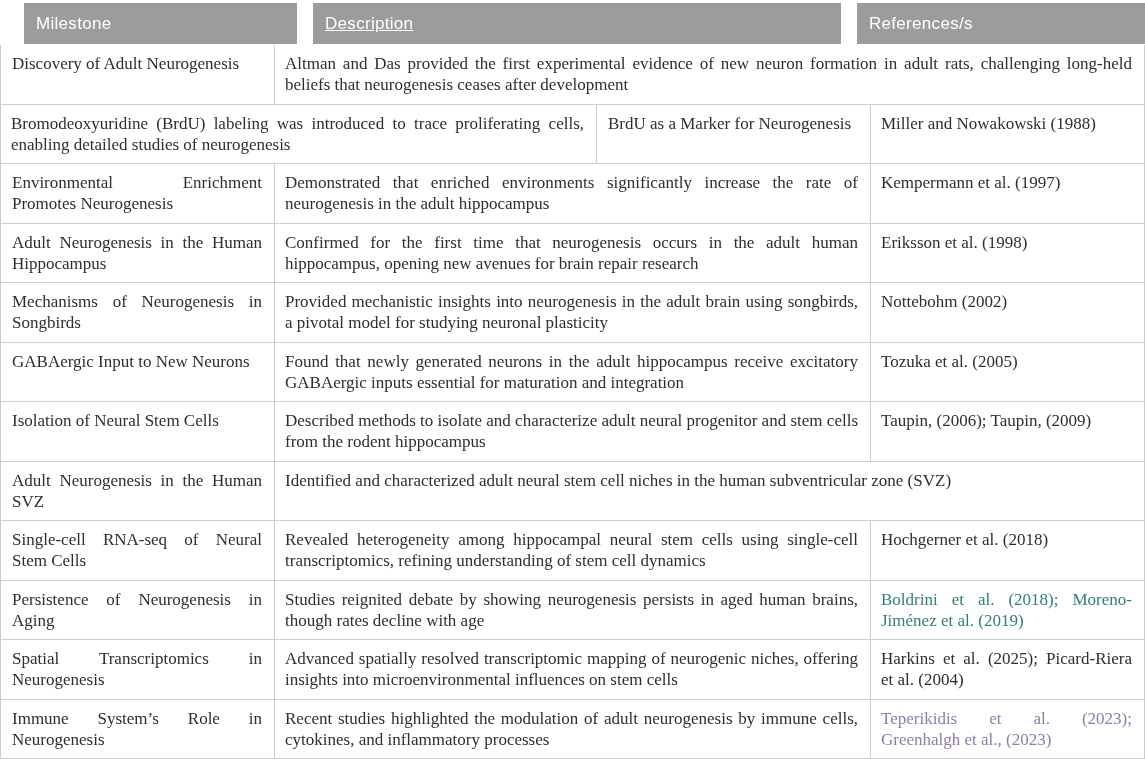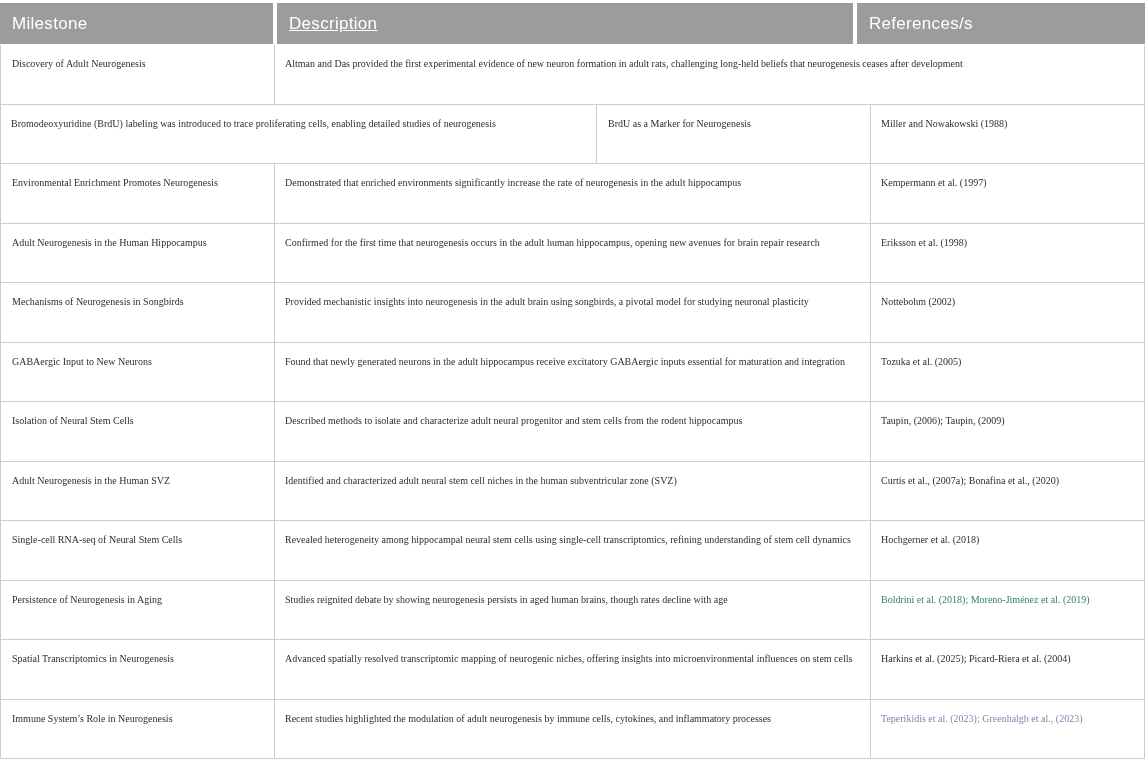--- a/index.html
+++ b/index.html
@@ -17,24 +17,25 @@
     width: 1145px;
     height: 759px;
     padding-top: 3px;
     box-sizing: border-box;
     display: flex;
     flex-direction: column;
   }
   
   .thead {
     display: flex;
-    gap: 4px;
+    gap: 16px;
     height: 41px;
     flex: 0 0 41px;
     margin-bottom: 1px;
+    margin-left: 24px;
   }
   .th {
     background: var(--header-bg, #9c9c9c);
     color: var(--header-text, #ffffff);
     font-family: "Liberation Sans", sans-serif;
     font-size: 17px;
     font-weight: 400;
     letter-spacing: 0.3px;
     display: flex;
     align-items: center;
@@ -53,21 +54,21 @@
   }
   .row {
     display: flex;
     border-bottom: 1px solid var(--border, #cccccc);
     box-sizing: border-box;
   }
   .cell {
     box-sizing: border-box;
     border-right: 1px solid var(--border, #cccccc);
     padding: 8px 12px 4px 11px;
-    font-size: 10px;
+    font-size: 17px;
     line-height: 21px;
     color: var(--body-text, #2e2e2e);
     text-align: justify;
     overflow: hidden;
   }
   .cell.milestone   { width: 274px; }
   .cell.description { width: 596px; flex: 1; padding-left: 10px; }
   .cell.references  { width: 274px; padding-left: 10px; }
   .ref-text.ref-teal   { color: var(--ref-teal, #2f7f74); }
   .ref-text.ref-purple { color: var(--ref-purple, #8f7cab); }
@@ -163,23 +164,20 @@
     </div>
   </div>
 
   <div class="row">
     <div class="cell milestone">
       <span class="cell-text">Adult Neurogenesis in the Human SVZ</span>
     </div>
     <div class="cell description">
       <span class="cell-text">Identified and characterized adult neural stem cell niches in the human subventricular zone (SVZ)</span>
     </div>
-    <div class="cell references">
-      <span class="cell-text ref-text">Curtis et al., (2007a); Bonafina et al., (2020)</span>
-    </div>
   </div>
 
   <div class="row">
     <div class="cell milestone">
       <span class="cell-text">Single-cell RNA-seq of Neural Stem Cells</span>
     </div>
     <div class="cell description">
       <span class="cell-text">Revealed heterogeneity among hippocampal neural stem cells using single-cell transcriptomics, refining understanding of stem cell dynamics</span>
     </div>
     <div class="cell references">

